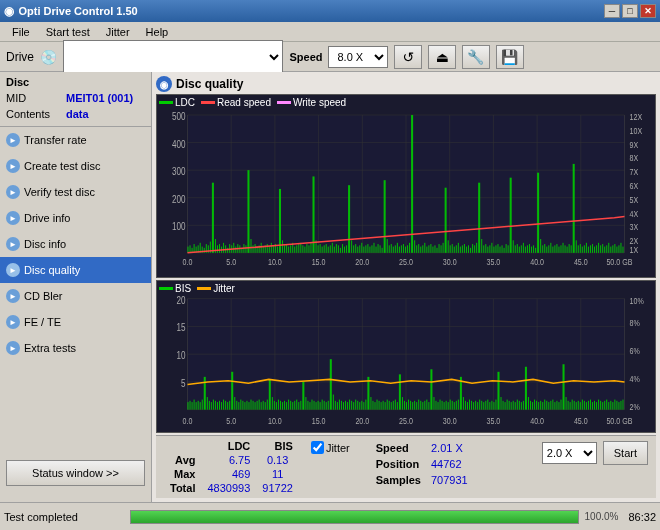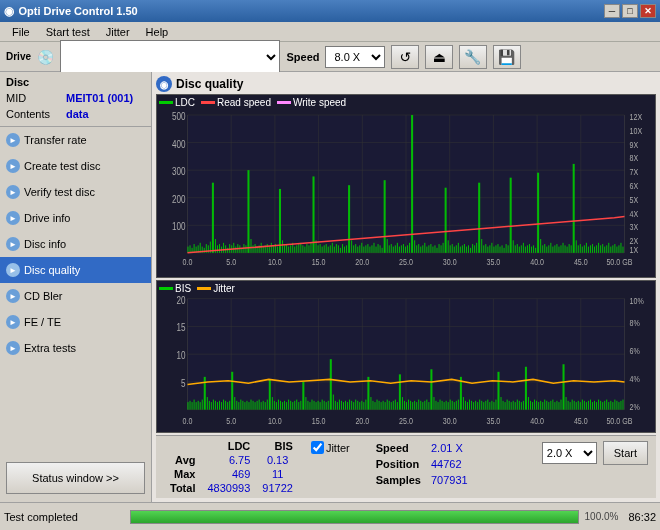--- a/index.html
+++ b/index.html
@@ -44,21 +44,21 @@
     
     .drive-bar {
       background: #d4d0c8;
       height: 30px;
       display: flex;
       align-items: center;
       padding: 0 6px;
       border-bottom: 1px solid #a0a0a0;
       gap: 6px;
     }
-    .drive-label { font-size: 10px; font-weight: bold; }
+    .drive-label { font-size: 12px; font-weight: normal; }
     .drive-select {
       height: 22px;
       font-size: 11px;
       border: 1px solid #7a7a7a;
       background: white;
       padding: 16px 4px;
       width: 220px;
     }
     .speed-label { font-size: 11px; font-weight: bold; }
     .speed-select {
@@ -113,22 +113,22 @@
       width: 14px; height: 14px;
       border-radius: 50%;
       background: #6a9fd8;
       display: flex; align-items: center; justify-content: center;
       font-size: 8px; color: white;
       flex-shrink: 0;
     }
     .sidebar-btn.active .btn-icon { background: #98c0e8; }
 
     .status-btn {
-      margin: 8px 6px;
-      height: 32px;
+      margin: 16px 6px;
+      height: 26px;
       background: linear-gradient(to bottom, #f0f0f0, #d4d0c8);
       border: 1px solid #888;
       cursor: pointer;
       font-size: 11px;
       display: flex; align-items: center; justify-content: center;
     }
 
     
     .status-bar {
       height: 28px;

